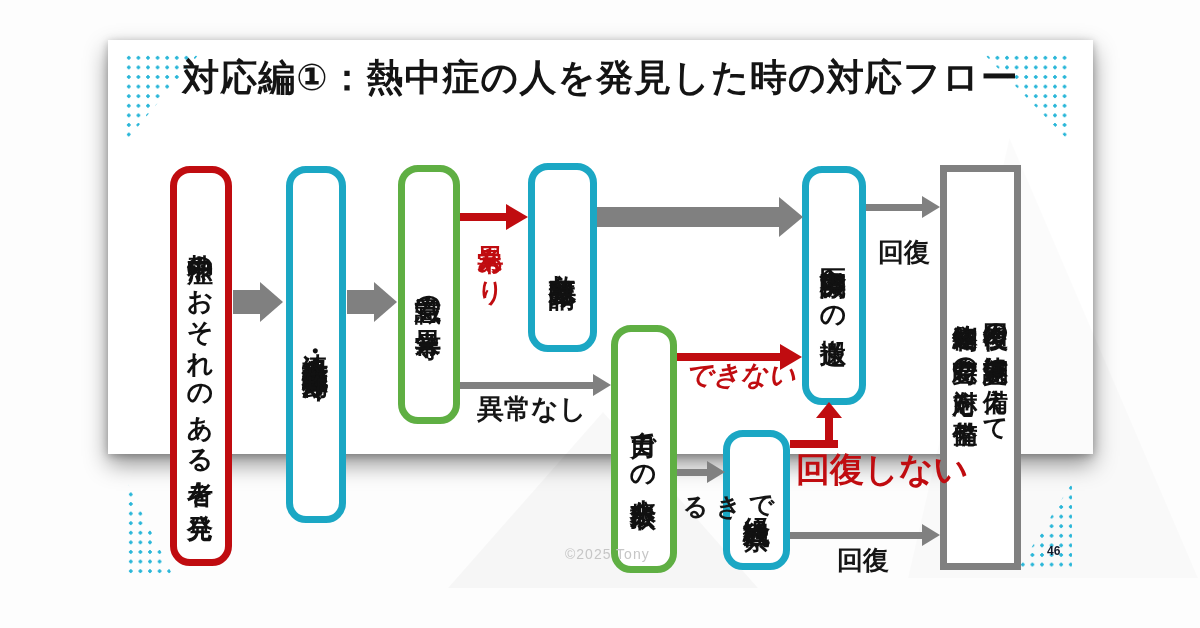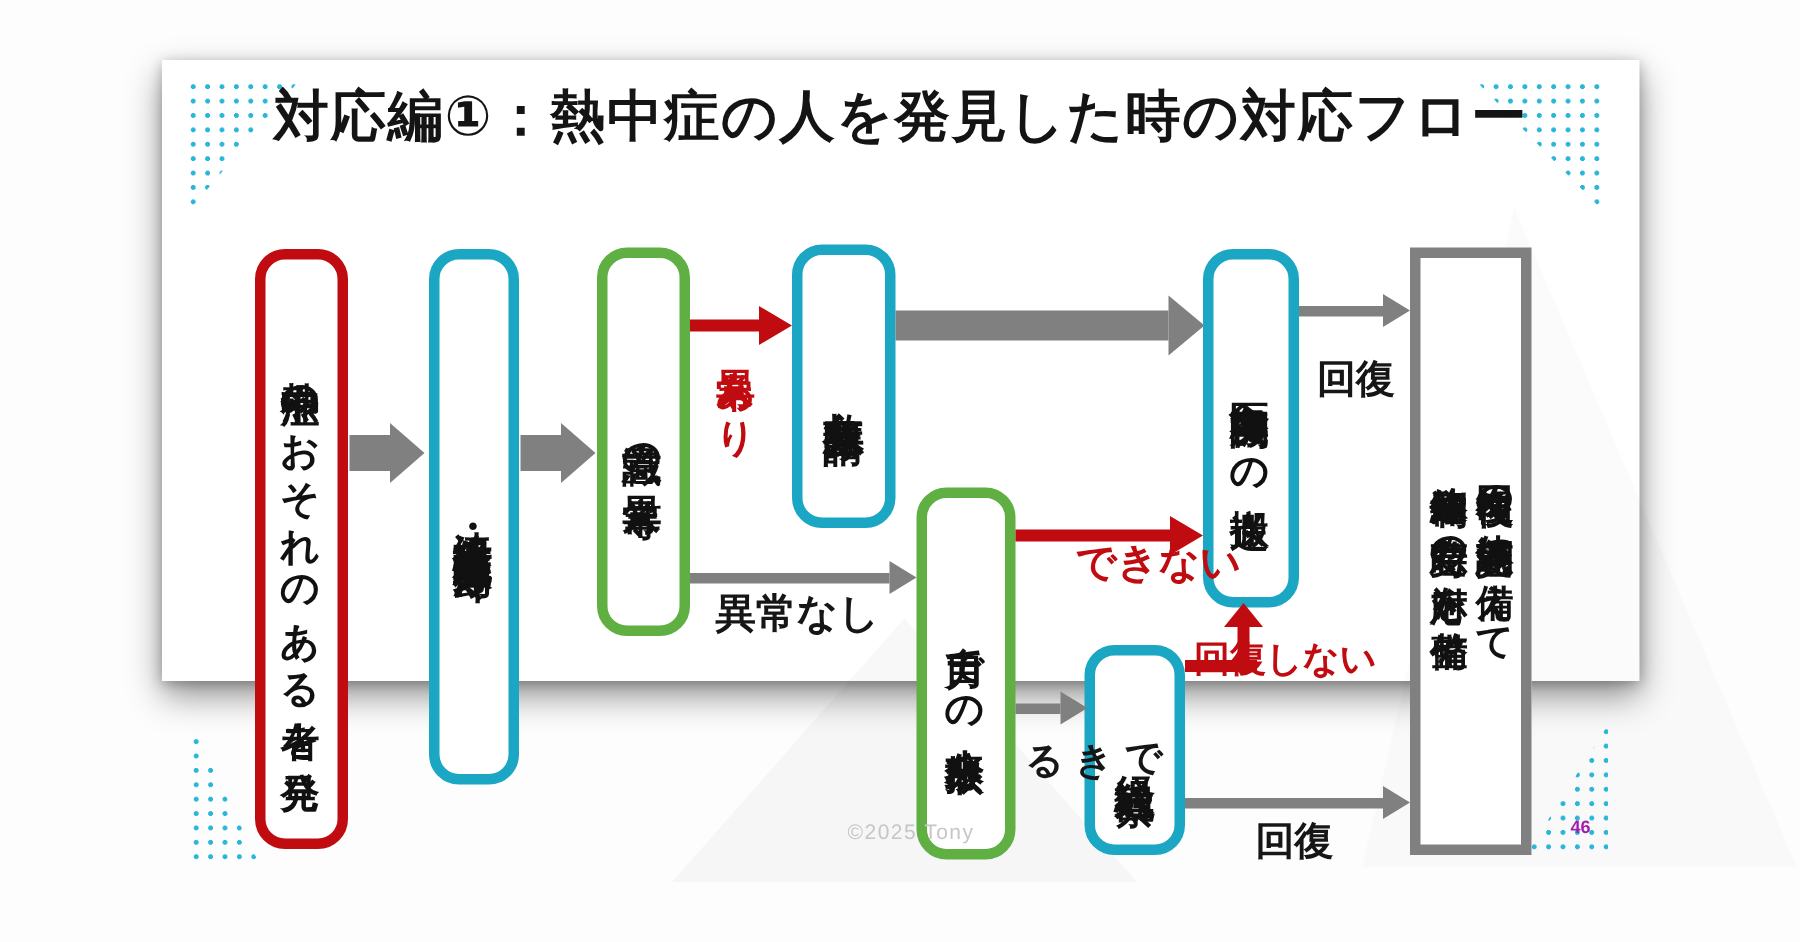--- a/index.html
+++ b/index.html
@@ -99,31 +99,31 @@
   .elbow .head { position:absolute; left:26px; top:0; width:0; height:0;
                  border-left:13px solid transparent; border-right:13px solid transparent;
                  border-bottom:16px solid #C00C10; }
 
   
   .lab { position:absolute; font-weight:bold; color:#161616; font-size:27px; white-space:nowrap; }
   .lab.red { color:#C00C10; }
   .lab.vert { writing-mode:vertical-rl; text-orientation:upright; letter-spacing:2px; white-space:normal; }
   .l-abn-yes { left:366px; top:186px; font-size:26px; }
   .l-abn-no  { left:369px; top:351px; }
-  .l-cannot  { left:609px; top:317px; }
+  .l-cannot  { left:577px; top:317px;font-style:italic; }
   .l-can     { left:572px; top:438px; font-size:25px; }
-  .l-norec   { left:688px; top:386px; font-size:24px; line-height:1.15; white-space:normal; }
+  .l-norec   { left:688px; top:410px; font-size:34px; line-height:1.15; white-space:normal; }
   .l-norec span { display:block; }
   .l-rec-top { left:770px; top:195px; font-size:26px; }
   .l-rec-bot { left:729px; top:503px; font-size:26px; }
 
   .watermark { position:absolute; left:457px; top:506px; font-size:14px;
                color:#c6c6c6; letter-spacing:1px; }
   .pagenum   { position:absolute; left:939px; top:504px; font-size:12px;
-               font-weight:bold; color:#a21caf; }
+               font-weight:bold; color:#0f172a; }
 </style>
 </head>
 <body>
 
 <div class="stage">
   <div class="slide">
 
     <div class="deco t1"></div>
     <div class="deco t2"></div>
 

